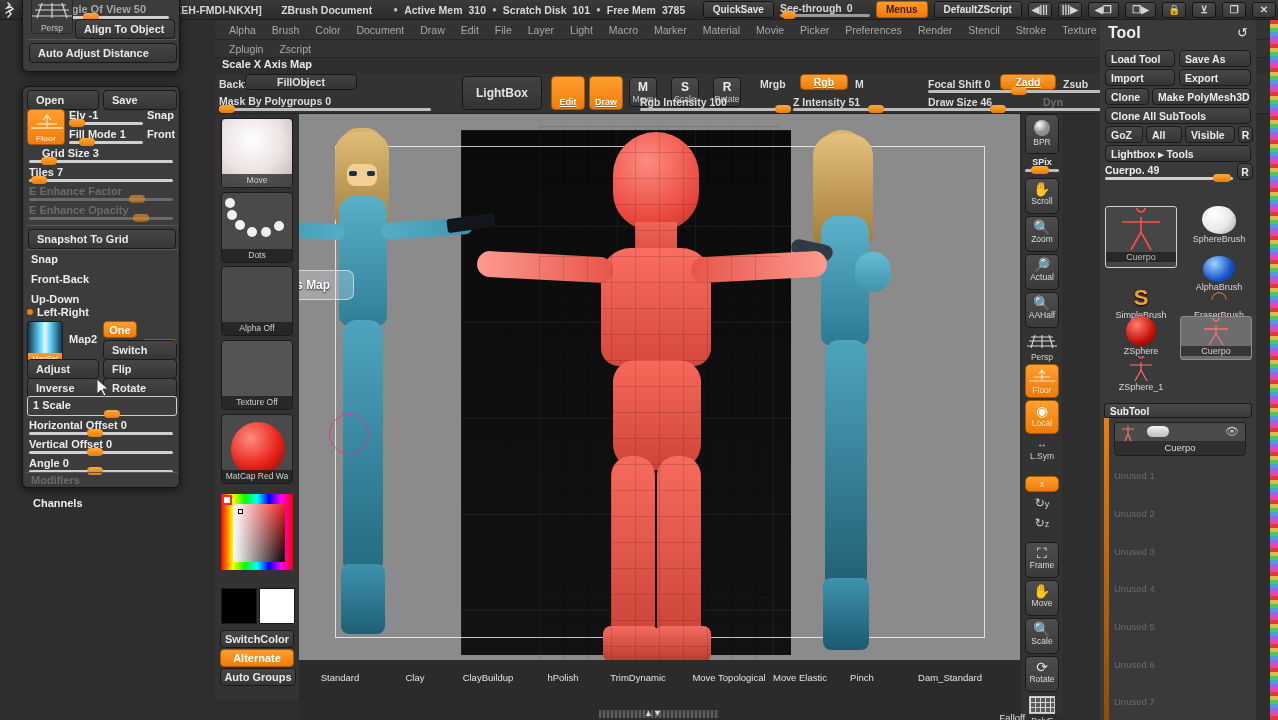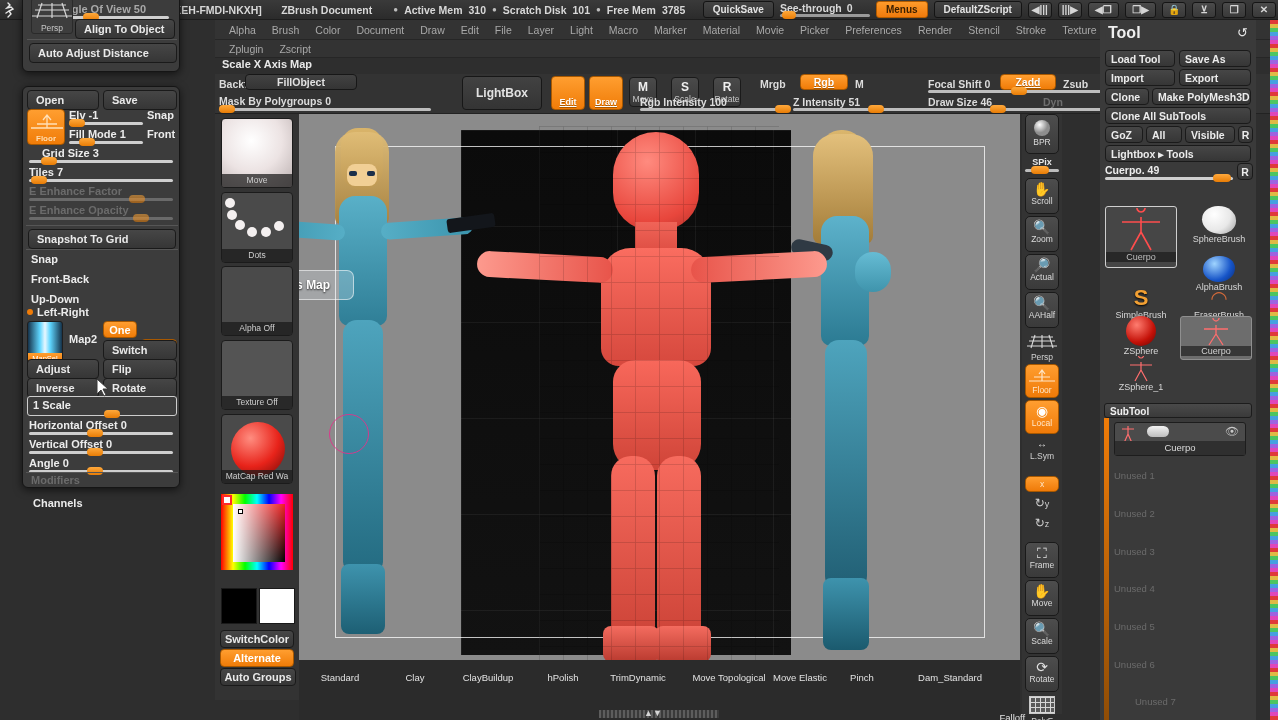--- a/index.html
+++ b/index.html
@@ -761,18 +761,18 @@
       <span style="position:absolute; left:32px; top:3px; width:22px; height:11px; border-radius:6px; background:linear-gradient(#f2f2f2,#bdbdbd);"></span>
       <span style="position:absolute; right:6px; top:2px; font-size:11px; color:#c9c9c9;">👁</span>
       <span style="position:absolute; left:0; bottom:0; width:100%; height:14px; background:#2f2f2f; color:#dadada; font-size:9.5px; text-align:center; line-height:14px;">Cuerpo</span>
     </div>
     <div class="st-item" style="top:450px;">Unused 1</div>
     <div class="st-item" style="top:488px;">Unused 2</div>
     <div class="st-item" style="top:526px;">Unused 3</div>
     <div class="st-item" style="top:563px;">Unused 4</div>
     <div class="st-item" style="top:601px;">Unused 5</div>
     <div class="st-item" style="top:639px;">Unused 6</div>
-    <div class="st-item" style="top:676px;margin-left:21px;">Unused 7</div>
+    <div class="st-item" style="top:676px;">Unused 7</div>
     <div style="position:absolute; left:4px; top:398px; width:5px; height:320px; background:linear-gradient(#f07c08,#8a4a05);"></div>
   </div>
 
   <div class="rainbow"></div>
 </div>
 
 </body></html>

